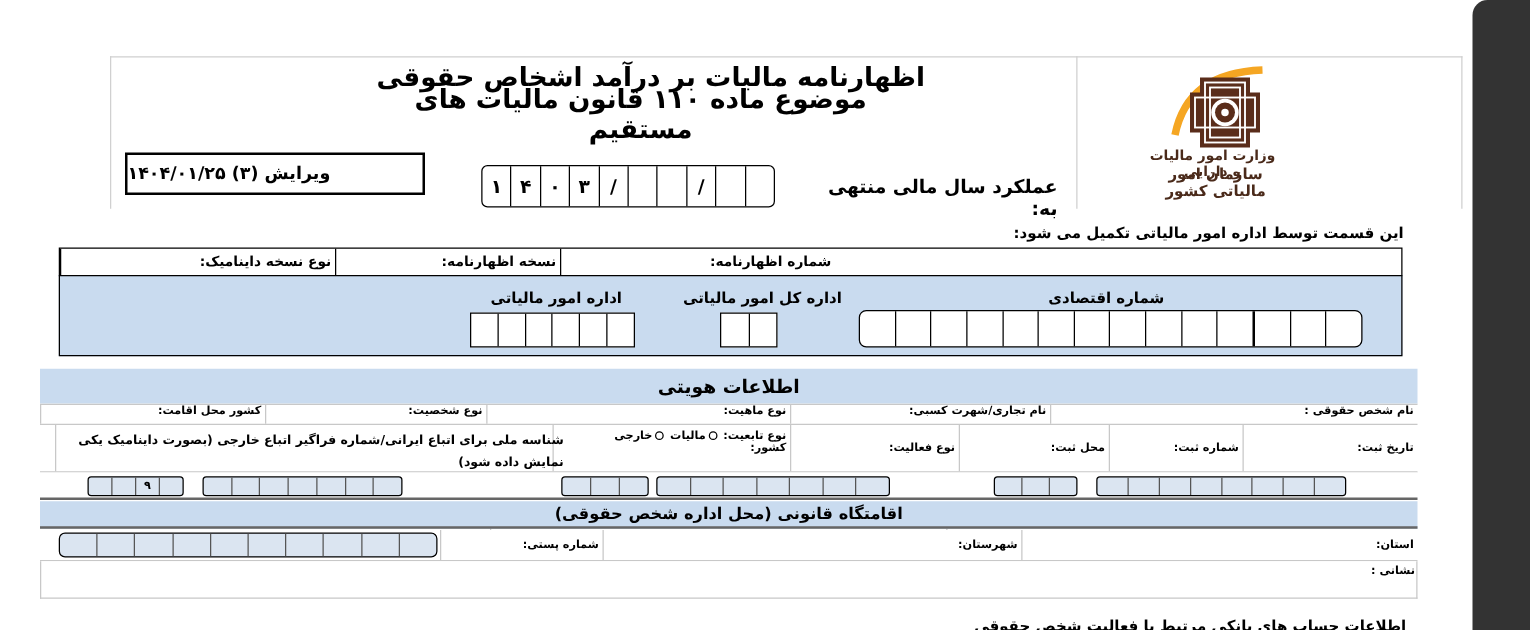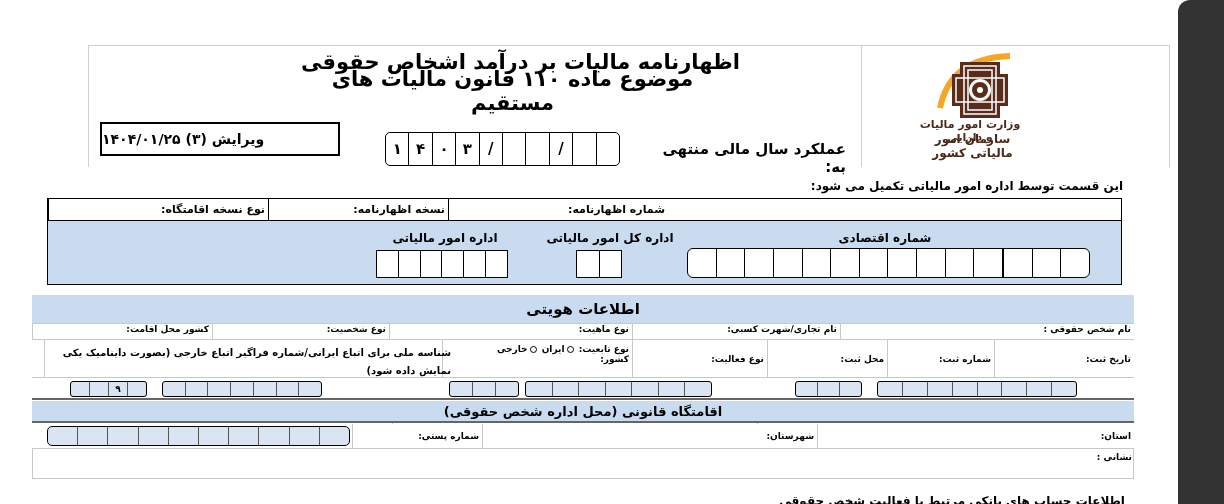--- a/index.html
+++ b/index.html
@@ -89,21 +89,21 @@
   <div class="cell"></div>
   <div class="cell"></div>
 </div>
 <div class="fiscal-label rtl">عملکرد سال مالی منتهی به:</div>
 
 <div class="office-note rtl">این قسمت توسط اداره امور مالیاتی تکمیل می شود:</div>
 
 <div class="bc-row">
   <div class="c rtl" style="left:400px;width:220px;">شماره اظهارنامه:</div>
   <div class="c rtl" style="left:220px;width:180px;">نسخه اظهارنامه:</div>
-  <div class="c rtl" style="left:0;width:220px;">نوع نسخه اقامتگاه:</div>
+  <div class="c rtl" style="left:0;width:220px;">نوع نسخه داینامیک:</div>
 </div>
 <div class="bc-blue"></div>
 <div class="lbl rtl" style="left:800px;top:231px;width:170px;">شماره اقتصادی</div>
 <div class="grid-strip" style="left:687px;top:248px;width:403px;height:30px;border-radius:6px;">
   <div class="g"></div>
     <div class="g"></div>
     <div class="g"></div>
     <div class="g"></div>
     <div class="g"></div>
     <div class="g"></div>
@@ -143,21 +143,21 @@
 </div>
 
 <div class="row" style="top:340px;height:38px;">
   <div class="f" style="left:962px;width:140px;line-height:38px;">تاریخ ثبت:</div>
   <div class="f" style="left:735px;width:120px;line-height:38px;">محل ثبت:</div>
   <div class="f" style="left:855px;width:107px;line-height:38px;">شماره ثبت:</div>
   <div class="f" style="left:600px;width:135px;line-height:38px;">نوع فعالیت:</div>
   <div class="f" style="left:410px;width:190px;padding-top:4px;">
     <div>
       <span>نوع تابعیت:</span>
-      <span class="radio"></span><span>ایران</span>
+      <span class="radio"></span><span>مالیات</span>
       <span class="radio"></span><span>خارجی</span>
     </div>
     <div>کشور:</div>
   </div>
   <div class="f" style="left:12px;width:410px;padding-top:4px;line-height:18px;font-size:10px;">شناسه ملی برای اتباع ایرانی/شماره فراگیر اتباع خارجی (بصورت داینامیک یکی نمایش داده شود)</div>
 </div>
 
 <div class="phone-row">
   <div class="abs rtl" style="left:1060px;top:4px;width:40px;font-size:9px;font-weight:bold;text-align:right;">تلفن:</div>
   <div class="pbox" style="left:845px;width:200px;">

